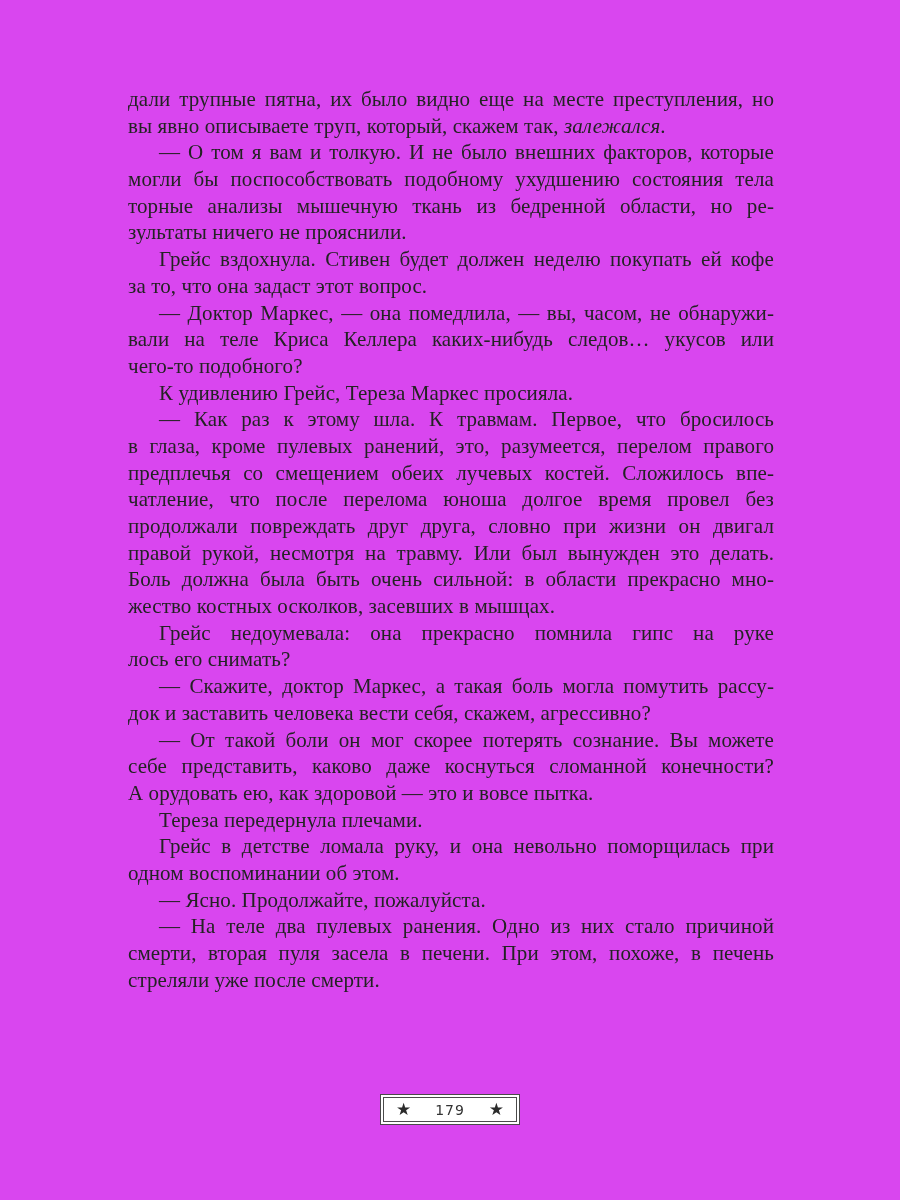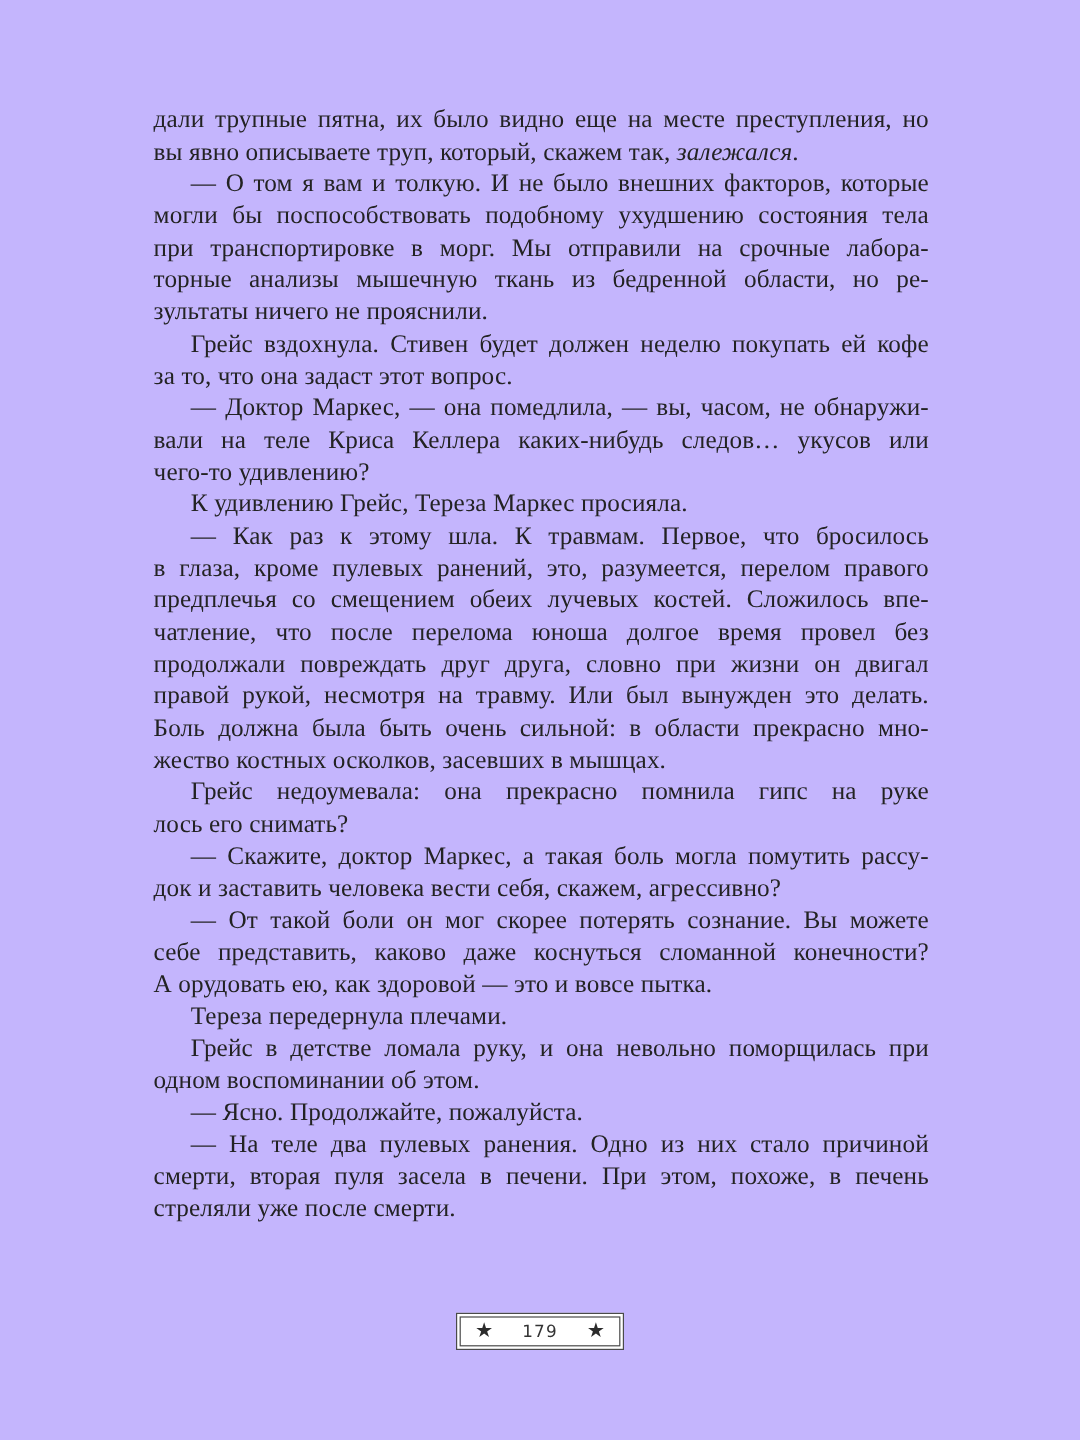--- a/index.html
+++ b/index.html
@@ -4,21 +4,21 @@
 <style>
   html, body {
     margin: 0;
     padding: 0;
     background: #ffffff;
   }
   .page {
     position: relative;
     width: 900px;
     height: 1200px;
-    background: #c4b5fd;
+    background: #d946ef;
     font-family: "Liberation Serif", serif;
     color: #232323;
     overflow: hidden;
   }
   .text-block {
     position: absolute;
     left: 128px;
     top: 86px;
     width: 646px;
   }
@@ -83,32 +83,31 @@
 <div class="page">
 
   <div class="text-block" id="text-block">
       <div class="para">
         <div class="line"><span>дали трупные пятна, их было видно еще на месте преступления, но</span></div>
         <div class="line end"><span>вы явно описываете труп, который, скажем так, </span><span class="it">залежался</span><span>.</span></div>
       </div>
       <div class="para">
         <div class="line indent"><span>— О том я вам и толкую. И не было внешних факторов, которые</span></div>
         <div class="line"><span>могли бы поспособствовать подобному ухудшению состояния тела</span></div>
-        <div class="line"><span>при транспортировке в морг. Мы отправили на срочные лабора-</span></div>
         <div class="line"><span>торные анализы мышечную ткань из бедренной области, но ре-</span></div>
         <div class="line end"><span>зультаты ничего не прояснили.</span></div>
       </div>
       <div class="para">
         <div class="line indent"><span>Грейс вздохнула. Стивен будет должен неделю покупать ей кофе</span></div>
         <div class="line end"><span>за то, что она задаст этот вопрос.</span></div>
       </div>
       <div class="para">
         <div class="line indent"><span>— Доктор Маркес, — она помедлила, — вы, часом, не обнаружи-</span></div>
         <div class="line"><span>вали на теле Криса Келлера каких-нибудь следов… укусов или</span></div>
-        <div class="line end"><span>чего-то удивлению?</span></div>
+        <div class="line end"><span>чего-то подобного?</span></div>
       </div>
       <div class="para">
         <div class="line end indent"><span>К удивлению Грейс, Тереза Маркес просияла.</span></div>
       </div>
       <div class="para">
         <div class="line indent"><span>— Как раз к этому шла. К травмам. Первое, что бросилось</span></div>
         <div class="line"><span>в глаза, кроме пулевых ранений, это, разумеется, перелом правого</span></div>
         <div class="line"><span>предплечья со смещением обеих лучевых костей. Сложилось впе-</span></div>
         <div class="line"><span>чатление, что после перелома юноша долгое время провел без</span></div>
         <div class="line"><span>продолжали повреждать друг друга, словно при жизни он двигал</span></div>

